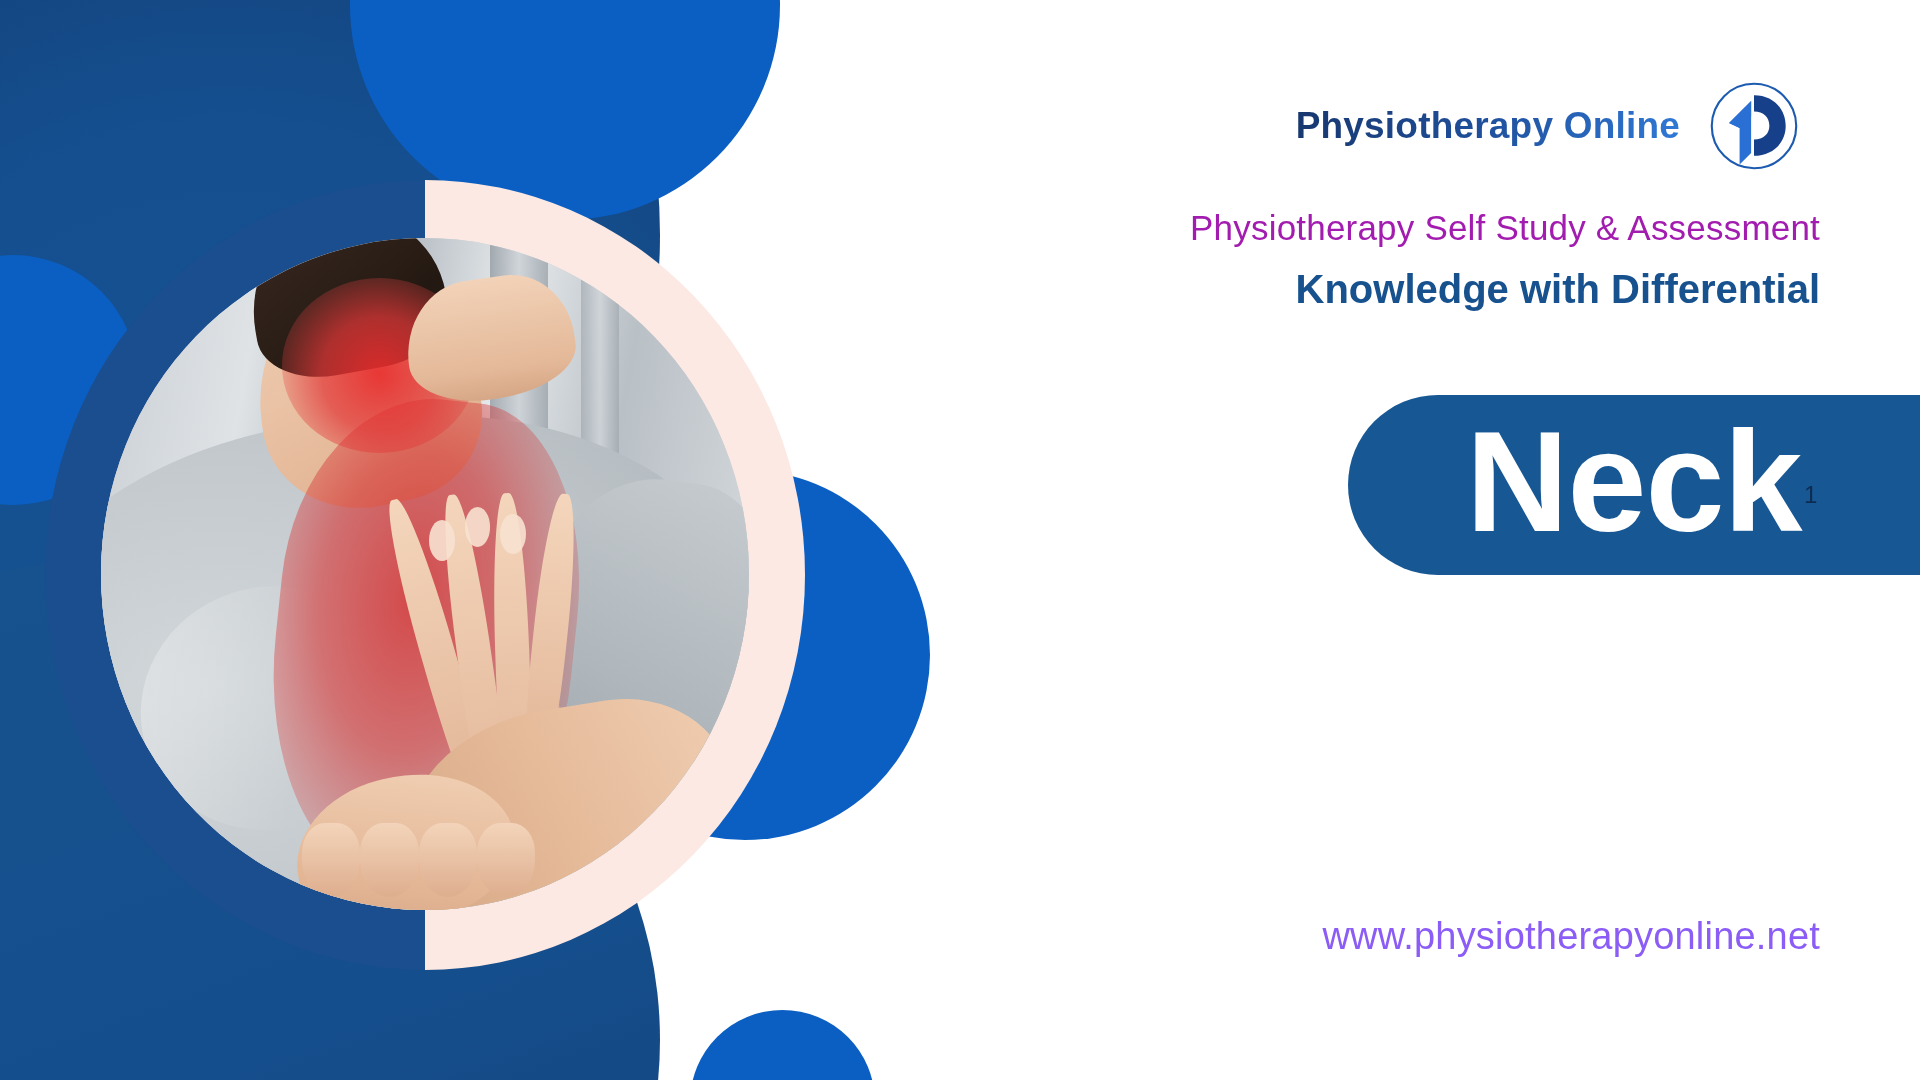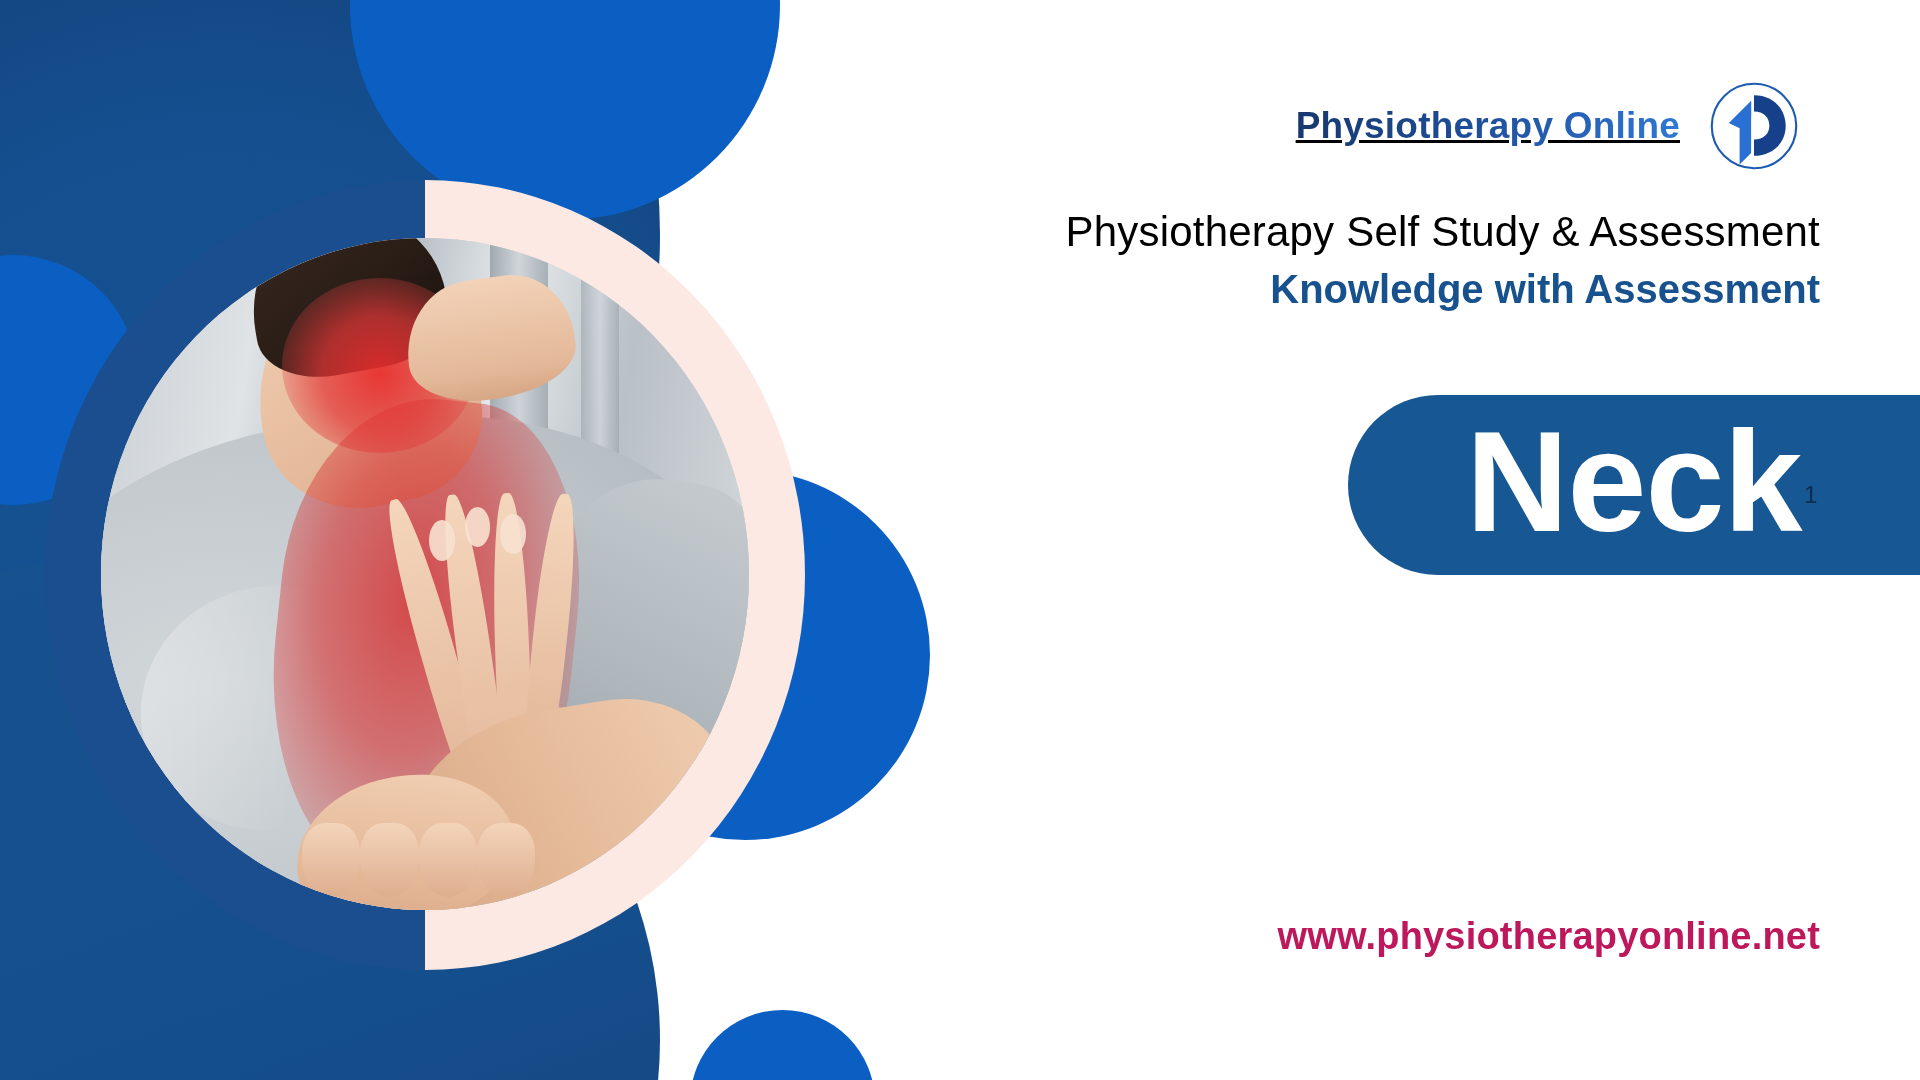--- a/index.html
+++ b/index.html
@@ -157,33 +157,33 @@
     background:linear-gradient(200deg,#f3d3b8,#e2b493 70%,#d2a181);
     border-radius:46% 52% 44% 40% / 52% 56% 44% 40%;
     transform:rotate(-14deg);
   }
   .ph-fingl{position:absolute;bottom:2%;width:9%;height:11%;
     background:linear-gradient(180deg,#f3d4ba,#deae8e);border-radius:40% 40% 50% 50%;}
 
   
   .brand{
     position:absolute;right:118px;top:78px;
-    display:flex;align-items:center;gap:26px;text-decoration:underline;
+    display:flex;align-items:center;gap:26px;
   }
   .brand-text{
     font-size:37px;font-weight:700;letter-spacing:.2px;
     background:linear-gradient(100deg,#17376e 0%,#1f4f9b 48%,#2f79d6 100%);
     -webkit-background-clip:text;background-clip:text;color:transparent;
     white-space:nowrap;
   }
   .brand-mark{width:96px;height:96px;display:block;}
 
   .kicker{
     position:absolute;right:100px;top:208px;
-    font-size:42px;font-weight:400;color:#000000;
+    font-size:35px;font-weight:400;color:#a21caf;
     letter-spacing:.2px;white-space:nowrap;text-align:center;
   }
   .headline{
     position:absolute;right:100px;top:268px;width:760px;
     font-size:40px;font-weight:700;color:#17528f;
     line-height:1.06;text-align:right;
   }
 
   .quiz-pill{
     position:absolute;left:1348px;top:395px;width:620px;height:180px;
@@ -201,21 +201,21 @@
   }
 
   .subhead{
     position:absolute;right:100px;top:625px;width:980px;
     font-size:45px;font-weight:700;color:#17528f;
     line-height:1.12;text-align:right;
   }
 
   .site-url{
     position:absolute;right:100px;top:915px;
-    font-size:38px;font-weight:700;color:#be185d;
+    font-size:38px;font-weight:400;color:#8b5cf6;
     letter-spacing:.2px;white-space:nowrap;
   }
 </style>
 </head>
 <body>
 
 <div id="slide">
 
   <div class="deco gray-plate"></div>
   <div class="deco gray-plate2"></div>
@@ -271,21 +271,21 @@
         <path d="M50 18 C70 18 83 32 83 50 C83 68 69 81 50 81 L50 64 C60 64 66 58 66 50 C66 41 60 35 50 35 Z" fill="#16418a"></path>
         <path d="M24 47 L47 24 L47 78 L35 90 L35 52 Z" fill="#2a6fd4"></path>
         <path d="M35 52 L47 40 L47 24 L24 47 Z" fill="#2a6fd4"></path>
       </svg>
     </span>
   </div>
 
   <div class="kicker">Physiotherapy Self Study &amp; Assessment</div>
 
   <div class="headline">
-    <div>Knowledge with Assessment</div>
+    <div>Knowledge with Differential</div>
   </div>
 
   <div class="quiz-pill">
     <span class="quiz-word">Neck</span>
     <span class="quiz-sup">1</span>
   </div>
 
   <div class="subhead">
   </div>
 

